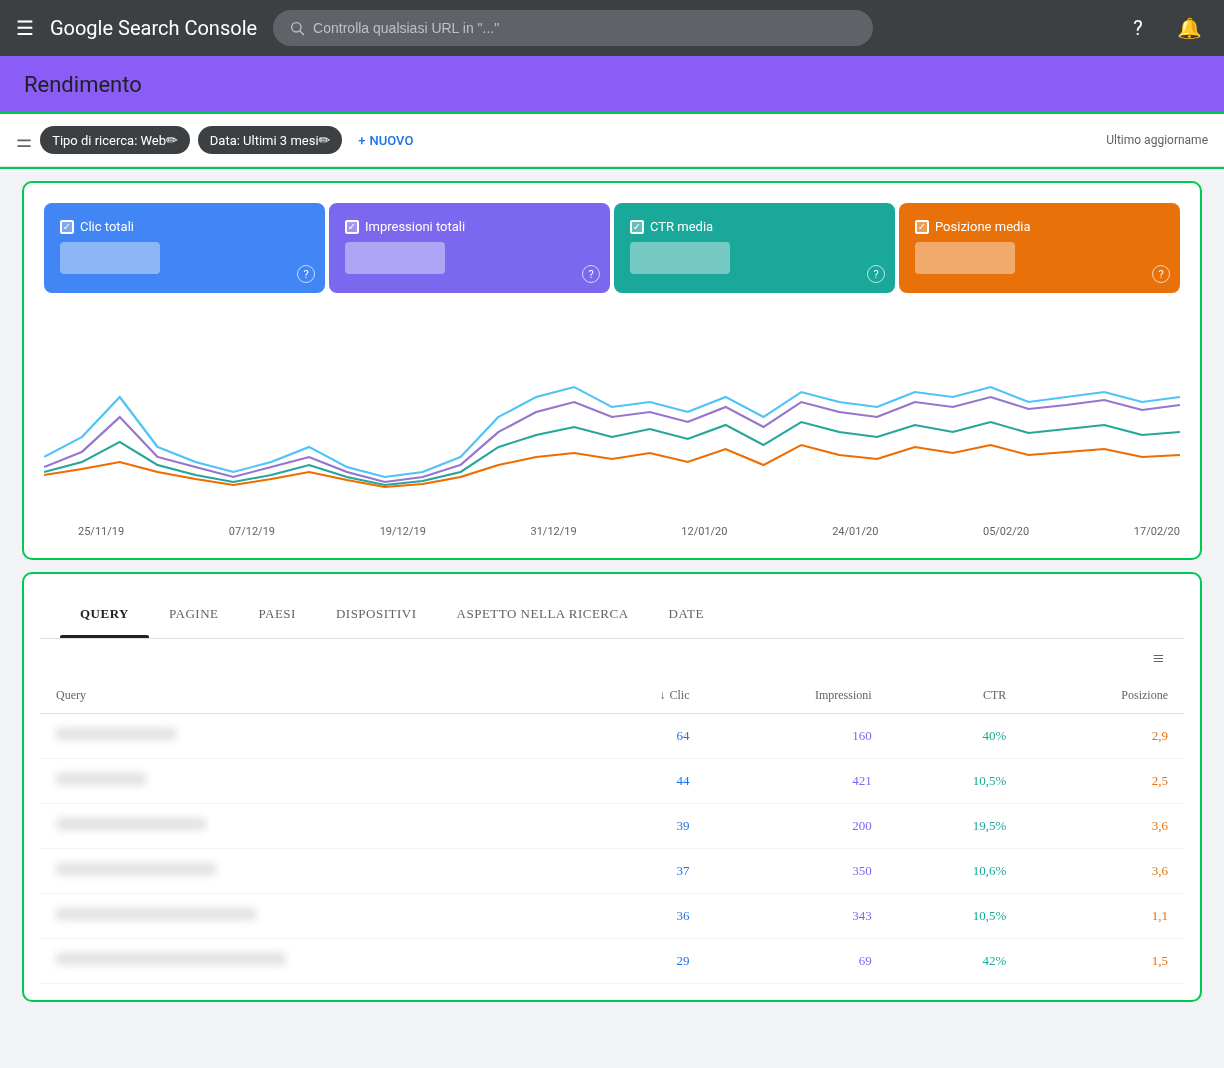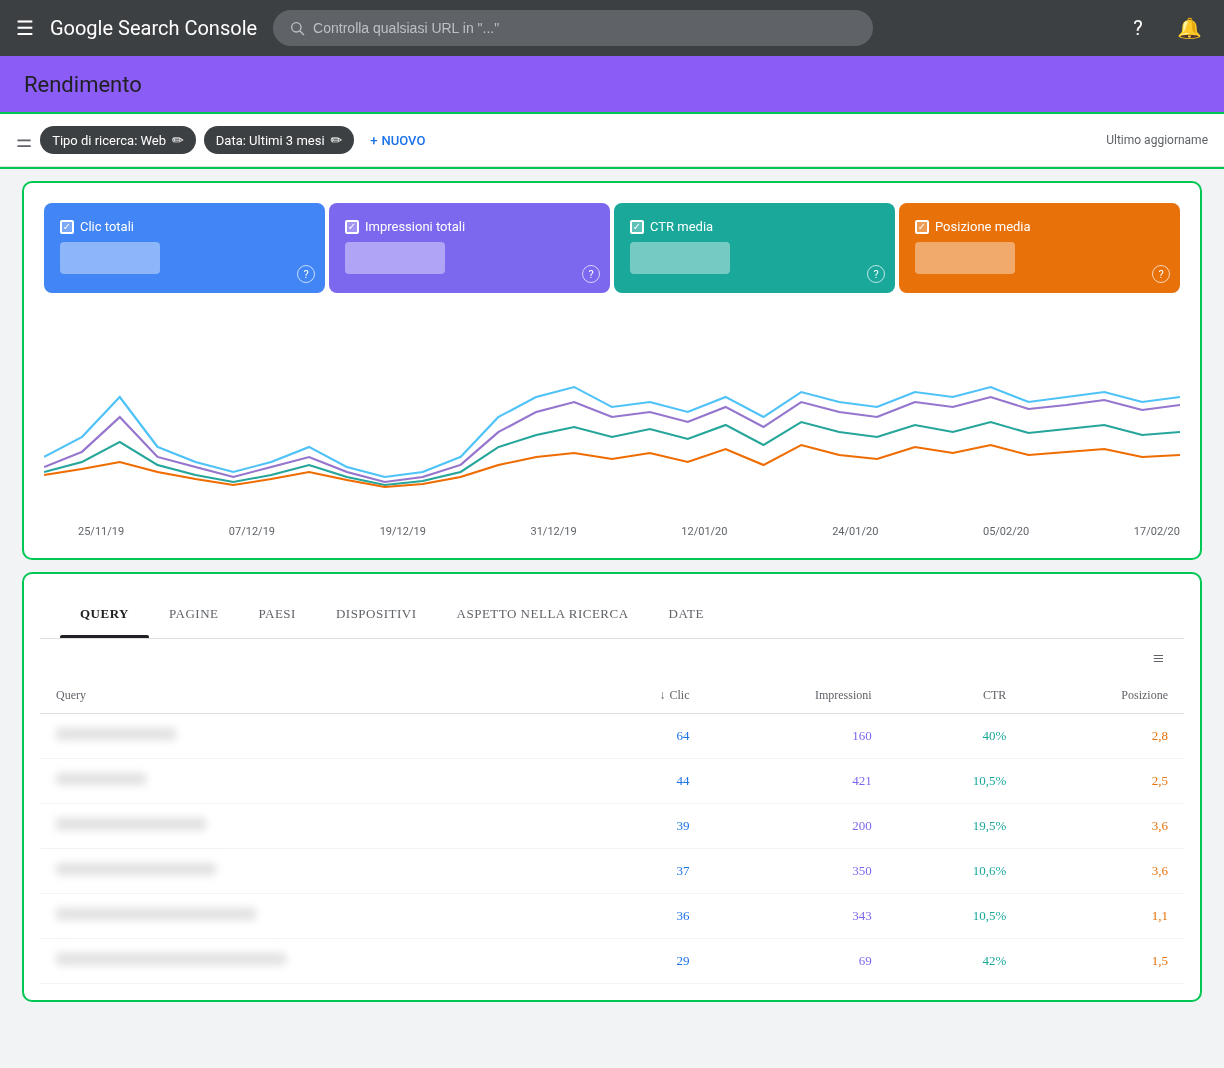--- a/index.html
+++ b/index.html
@@ -59,21 +59,20 @@
     }
     .filter-icon { color: #5f6368; font-size: 18px; cursor: pointer; }
     .filter-chip {
       background: #3c4043;
       color: #fff;
       border-radius: 16px;
       padding: 6px 12px;
       font-size: 13px;
       display: flex;
       align-items: center;
-      gap: 6px;
       cursor: pointer;
     }
     .filter-chip .edit-icon { font-size: 14px; }
     .add-new-btn {
       display: flex;
       align-items: center;
       gap: 4px;
       color: #1a73e8;
       font-size: 13px;
       font-weight: 500;
@@ -375,21 +374,21 @@
         </tr>
       </thead>
       <tbody id="table-body">
           <tr>
     <td class="query-cell">
       <span class="query-blur" style="width:120px; height:12px; display:inline-block;"></span>
     </td>
     <td class="blue-val">64</td>
     <td class="purple-val">160</td>
     <td class="teal-val">40%</td>
-    <td class="orange-val">2,8</td>
+    <td class="orange-val">2,9</td>
   </tr>
           <tr>
     <td class="query-cell">
       <span class="query-blur" style="width:90px; height:12px; display:inline-block;"></span>
     </td>
     <td class="blue-val">44</td>
     <td class="purple-val">421</td>
     <td class="teal-val">10,5%</td>
     <td class="orange-val">2,5</td>
   </tr>

